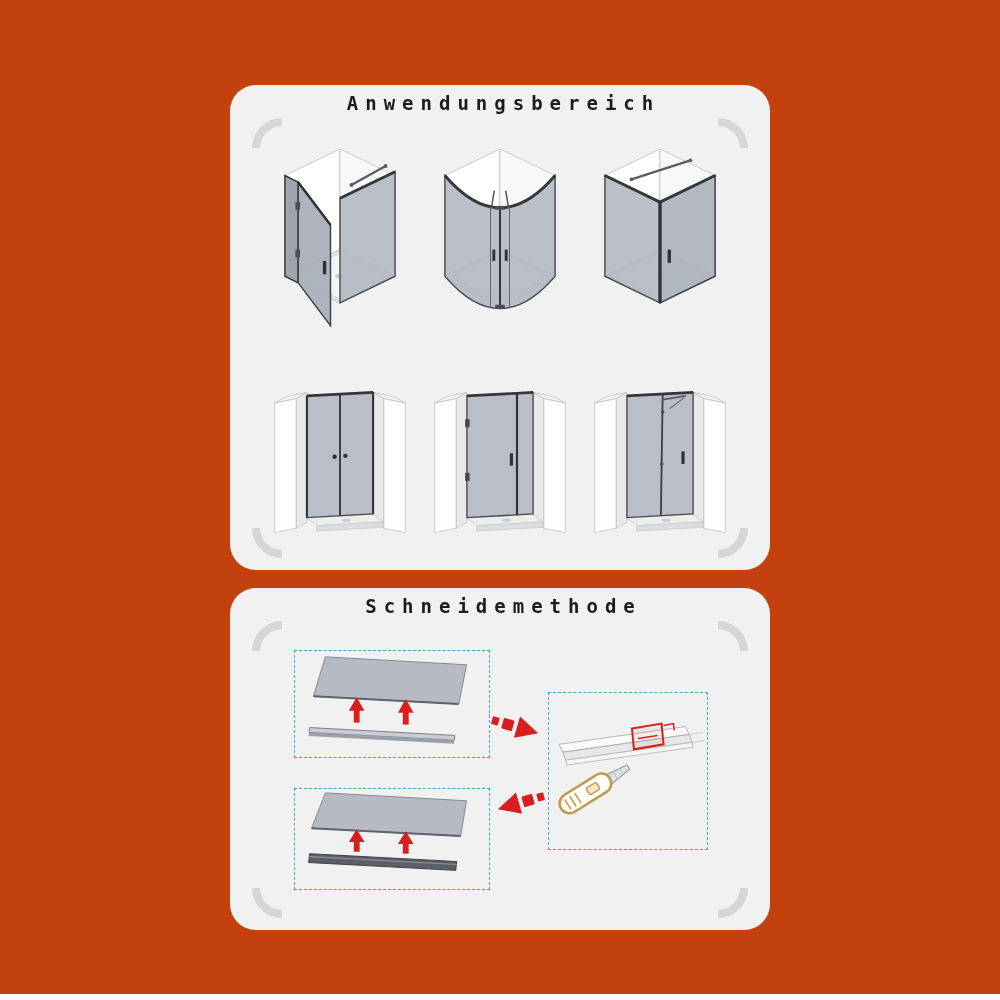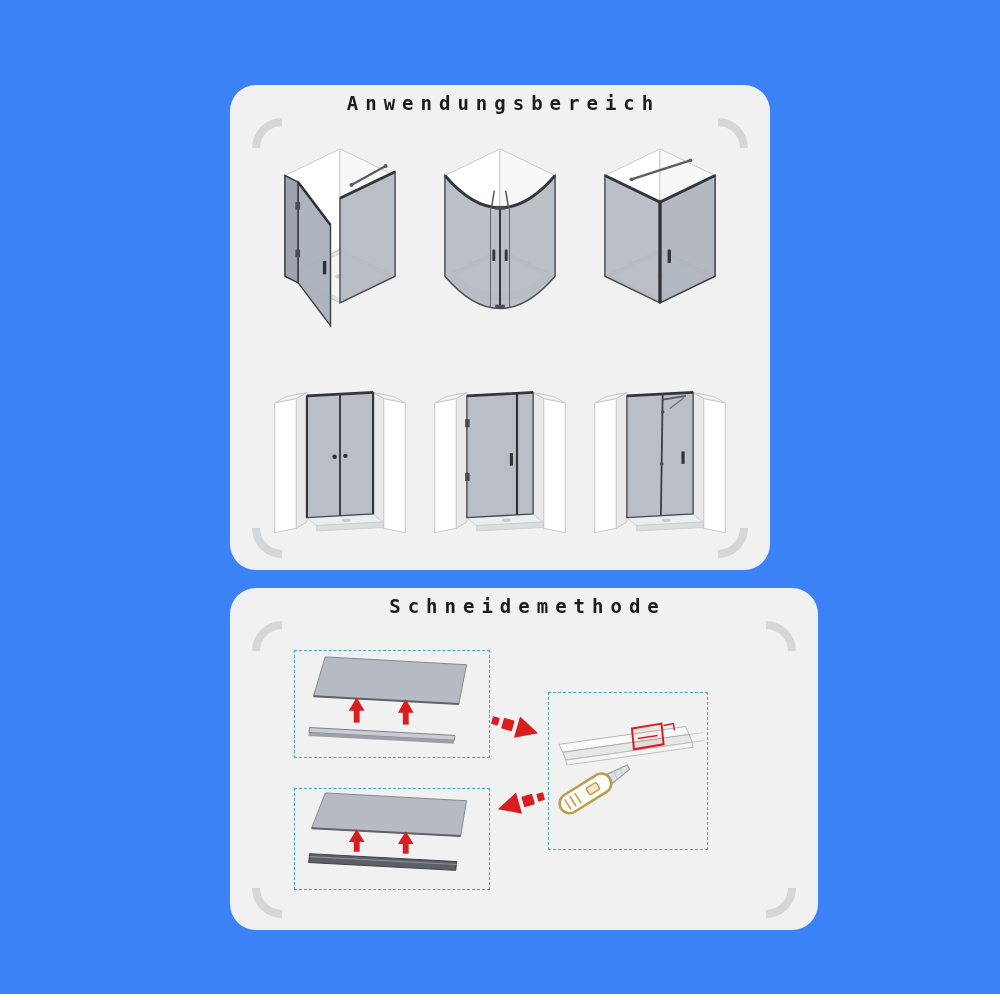--- a/index.html
+++ b/index.html
@@ -1,26 +1,26 @@
 <!DOCTYPE html>
 <html><head>
 <meta charset="utf-8">
 <style>
   html,body{margin:0;padding:0;}
   body{
     width:1000px;height:1000px;background:#ffffff;
     font-family:"Liberation Sans", sans-serif;
     overflow:hidden;
   }
-  .page{position:relative;width:1000px;height:994px;background:#3b82f6;}
+  .page{position:relative;width:1000px;height:994px;background:#c2410c;}
   .panel{
     position:absolute;background:#f1f1f2;border-radius:26px;
   }
   .panel-1{left:230px;top:85px;width:540px;height:485px;}
-  .panel-2{left:230px;top:588px;width:540px;height:342px;padding-left:48px;}
+  .panel-2{left:230px;top:588px;width:540px;height:342px;}
   .panel-title{
     margin:0;position:absolute;top:7px;left:0;right:0;text-align:center;
     font-family:"DejaVu Sans Mono", monospace;
     font-size:19px;font-weight:700;letter-spacing:7px;color:#1c1c1c;
     text-indent:7px;
   }
   .corner{position:absolute;width:22px;height:22px;border:8px solid #d5d6d8;}
   .corner.tl{top:33px;left:22px;border-right:none;border-bottom:none;border-top-left-radius:30px;}
   .corner.tr{top:33px;right:22px;border-left:none;border-bottom:none;border-top-right-radius:30px;}
   .corner.bl{bottom:12px;left:22px;border-right:none;border-top:none;border-bottom-left-radius:30px;}

